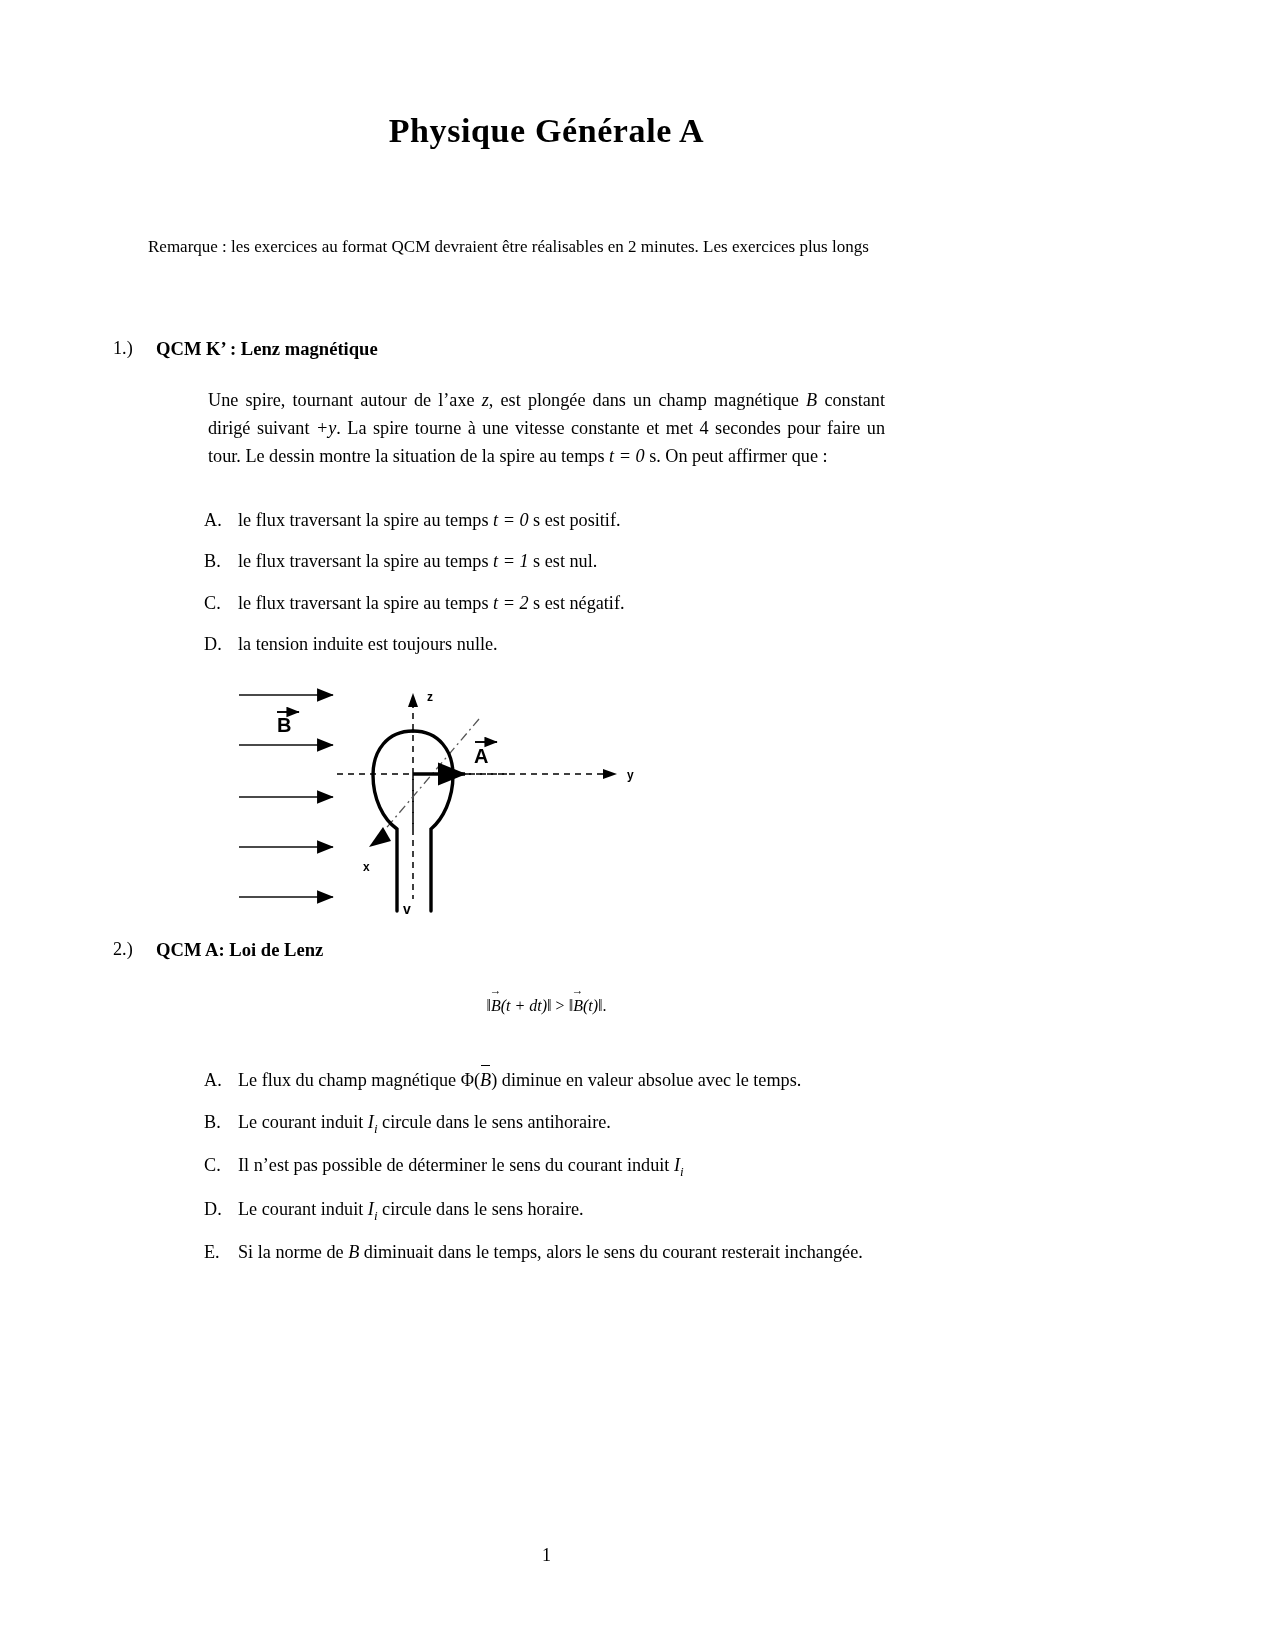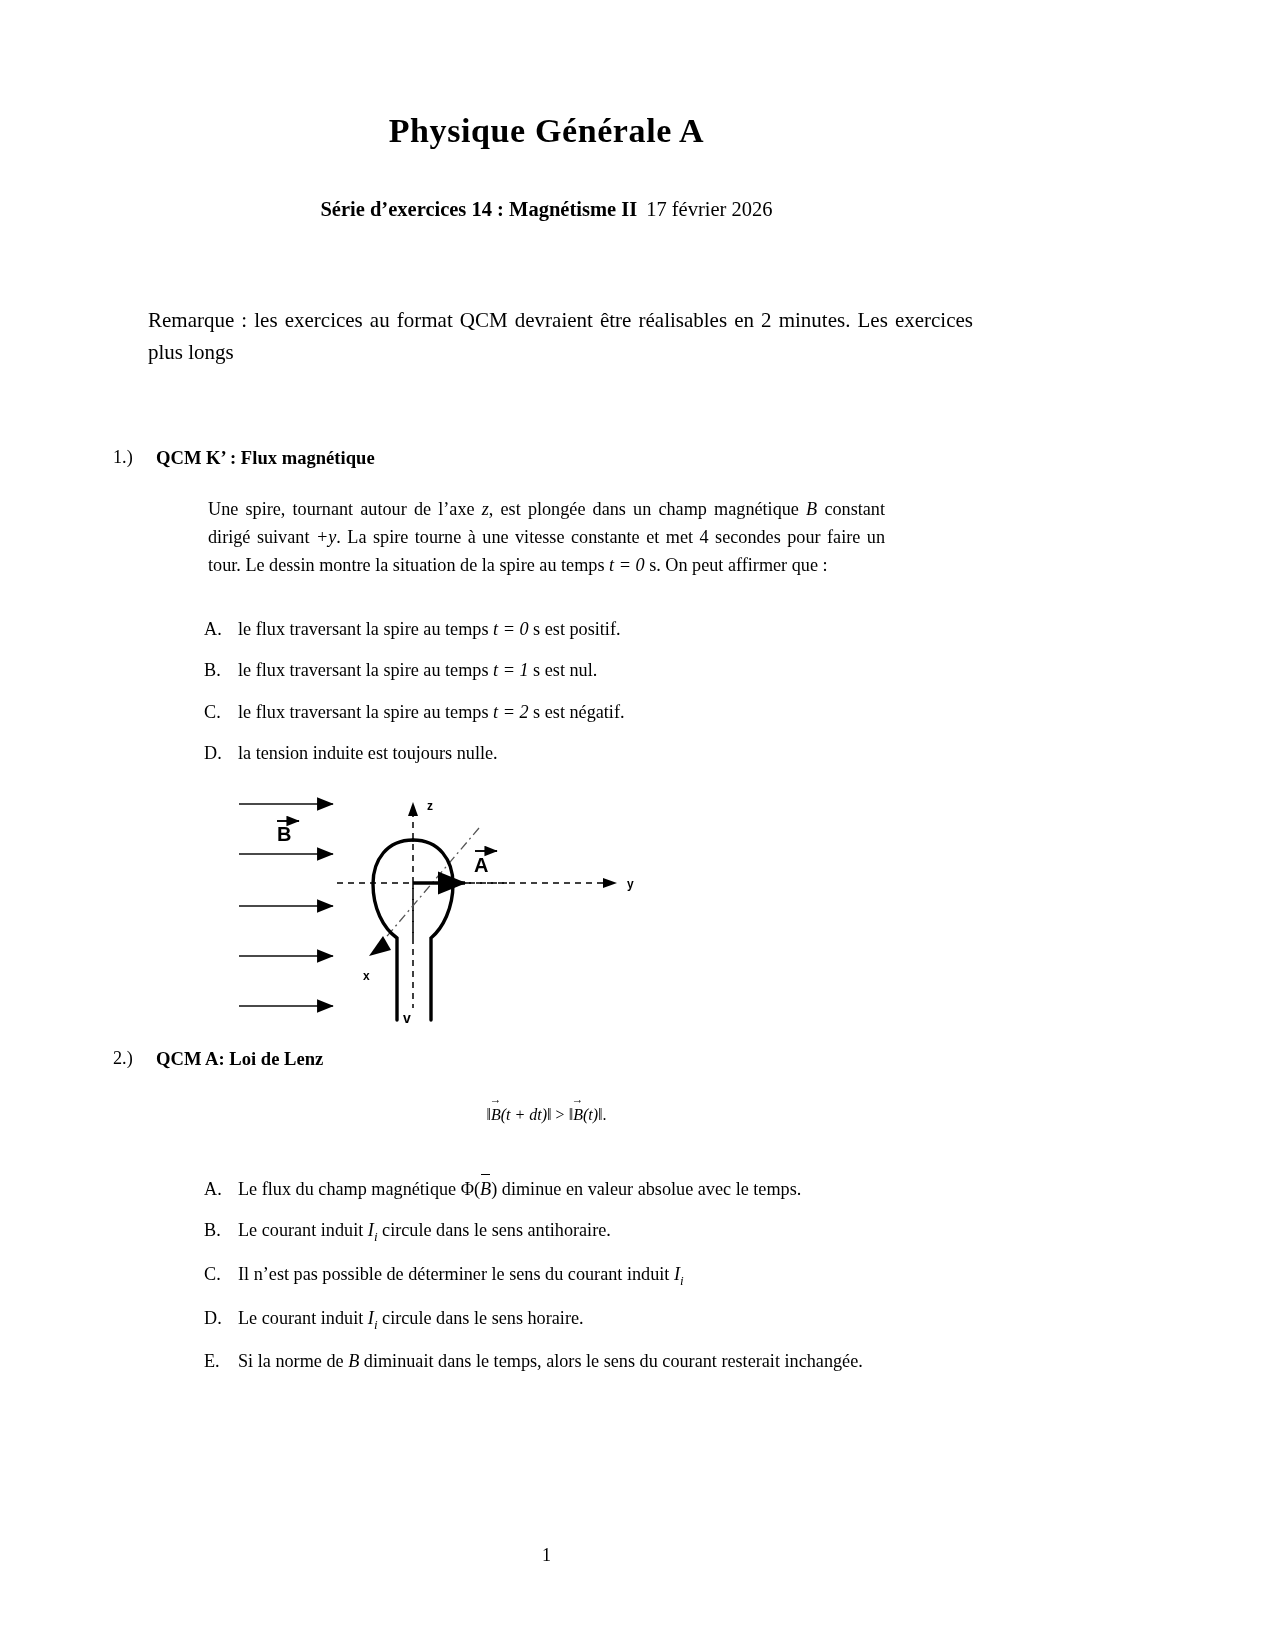--- a/index.html
+++ b/index.html
@@ -44,21 +44,21 @@
     font-weight: normal;
     margin-left: 9px;
   }
 
   
   .remark {
     margin: 0;
     padding-top: 84px;
     padding-left: 148px;
     padding-right: 120px;
-    font-size: 21px;
+    font-size: 17px;
     line-height: 1.52;
     text-align: justify;
     text-indent: 0;
   }
   .remark .l2 {
     display: block;
     padding-left: 36px;
   }
 
   
@@ -164,35 +164,32 @@
   .spacer-1 { height: 78px; }
   .spacer-2 { height: 24px; }
 </style>
 </head>
 <body>
 
 <div class="page">
 
   <h1 class="doc-title">Physique Générale A</h1>
 
-  <div class="subtitle-line">
-    <span class="subtitle-main">Série d’exercices 14 : Magnétisme II</span><span class="subtitle-date">17 février 2026</span>
-  </div>
 
   <p class="remark">
     <span>Remarque : les exercices au format QCM devraient être réalisables en 2 minutes. Les exercices plus longs</span>
   </p>
 
   <div class="spacer-1"></div>
 
   <div class="exercise">
 
     <div class="ex-head">
       <span class="ex-num">1.)</span>
-      <span>QCM K’ : Flux magnétique</span>
+      <span>QCM K’ : Lenz magnétique</span>
     </div>
 
     <div class="ex-body" style="padding-top:14px;">
       <p>
         <span>Une spire, tournant autour de l’axe </span><span class="mi">z</span><span>, est plongée dans un champ magnétique </span><span class="mi">B</span><span> constant dirigé suivant </span><span class="mi">+y</span><span>. La spire tourne à une vitesse constante et met 4 secondes pour faire un tour. Le dessin montre la situation de la spire au temps </span><span class="mi">t = 0</span><span> s. On peut affirmer que :</span>
       </p>
     </div>
 
     <div class="options" style="padding-top:10px;">
       <div class="option">

